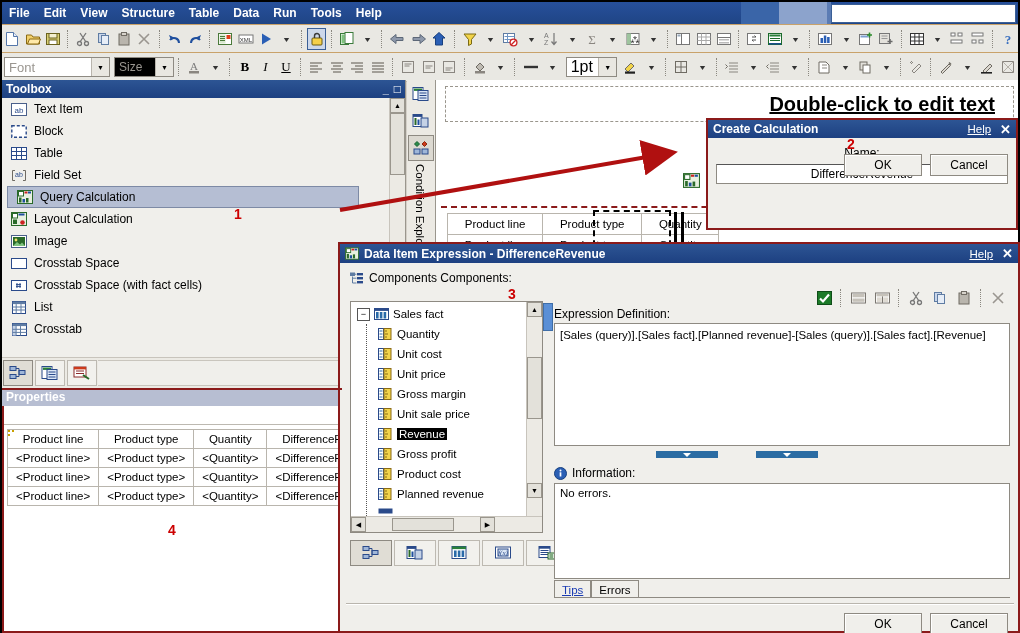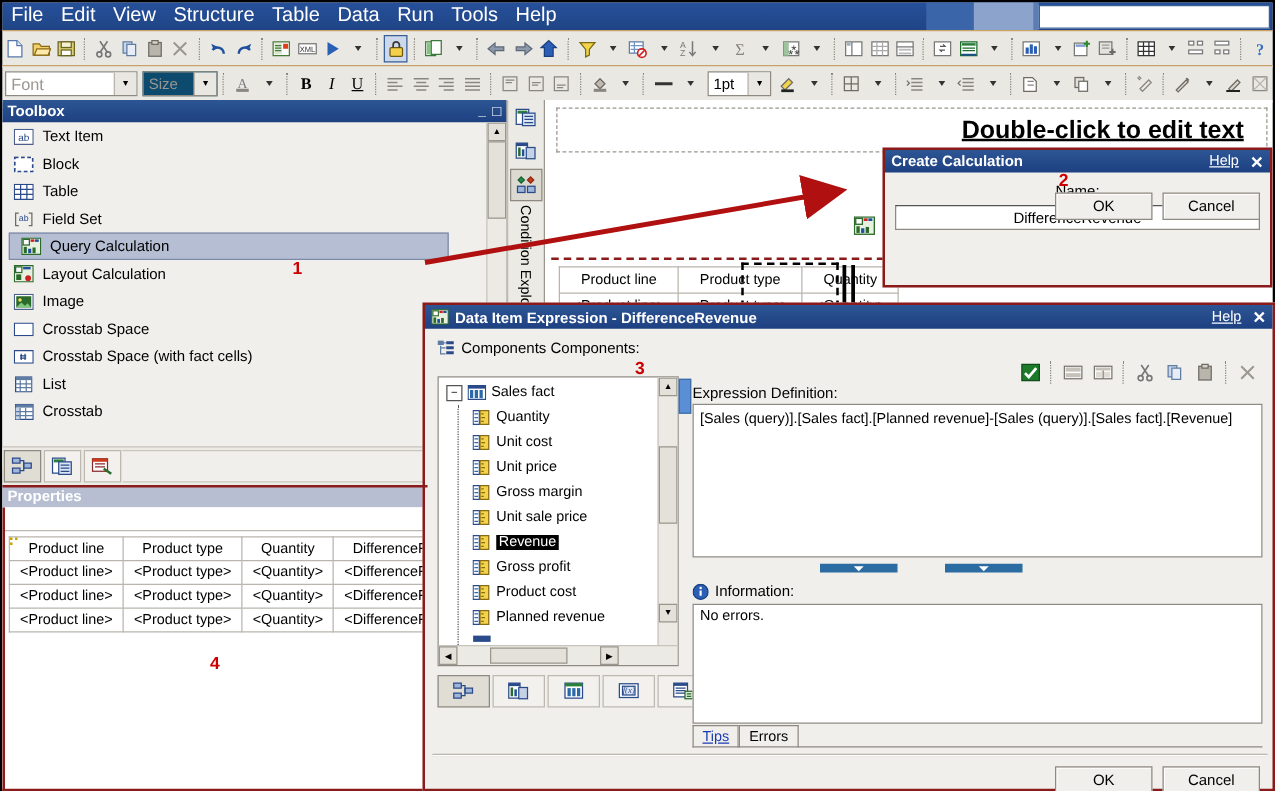--- a/index.html
+++ b/index.html
@@ -6,21 +6,21 @@
   body{
     width:1020px;height:633px;overflow:hidden;position:relative;
     font-family:"Liberation Sans",sans-serif;font-size:12px;color:#000;
     background:#d4d0c8;
   }
   .app{position:absolute;inset:0;border:2px solid #000;box-sizing:border-box;}
 
   
   .menubar{position:absolute;left:0;top:0;width:1016px;height:22px;
     background:linear-gradient(#27509b,#1f4585);display:flex;align-items:center;}
-  .menubar .mi{color:#fff;font-size:16px;font-weight:normal;padding:2px 7px;white-space:nowrap;}
+  .menubar .mi{color:#fff;font-size:12px;font-weight:bold;padding:2px 7px;white-space:nowrap;}
   .menu-spacer{flex:1;}
   .menu-box1{width:38px;height:22px;background:#3a65a8;}
   .menu-box2{width:48px;height:22px;background:#8ca3cc;}
   .menu-box3{width:4px;height:22px;background:#5b7cb4;}
   .menu-white{width:185px;height:19px;background:#fff;border:1px solid #3a5f96;box-sizing:border-box;margin-right:2px;}
 
   
   .tbar{position:absolute;left:0;width:1016px;background:#e9e8e3;
     border-top:1px solid #c9a26a;border-bottom:1px solid #b9b5ad;display:flex;align-items:center;}
   .tbar1{top:22px;height:28px;}
@@ -424,21 +424,21 @@
         </svg>
       </div>
   </div>
 
   <div class="tbar tbar2">
     <div style="display:flex;align-items:center;margin-left:2px;">
       <div style="width:106px;height:20px;background:#fff;border:1px solid #8e8a82;box-sizing:border-box;display:flex;align-items:center;">
         <span style="flex:1;padding-left:4px;color:#9a9690;font-size:13px;">Font</span>
         <span style="width:17px;height:18px;background:#e9e7e1;border-left:1px solid #b9b5ad;display:flex;align-items:center;justify-content:center;font-size:7px;">▼</span>
       </div>
-      <div style="width:60px;height:20px;background:#0c4a6e;border:1px solid #8e8a82;box-sizing:border-box;display:flex;align-items:center;margin-left:4px;">
+      <div style="width:60px;height:20px;background:#000000;border:1px solid #8e8a82;box-sizing:border-box;display:flex;align-items:center;margin-left:4px;">
         <span style="flex:1;padding-left:4px;color:#9a9690;font-size:12px;">Size</span>
         <span style="width:17px;height:18px;background:#e9e7e1;border-left:1px solid #b9b5ad;display:flex;align-items:center;justify-content:center;font-size:7px;">▼</span>
       </div>
     </div>
     <div class="sep"></div>
     <div class="tb-btn">
       <svg class="ico" width="16" height="16" viewBox="0 0 16 16">
           <text x="8" y="11" font-size="11" text-anchor="middle" fill="#7a7a7a" font-family="serif">A</text>
           <rect x="3" y="12" width="10" height="2.5" fill="#8a8680"></rect>
         </svg>
@@ -517,21 +517,21 @@
     <div class="sep"></div>
     <div class="tb-btn">
       <svg class="ico" width="18" height="16" viewBox="0 0 18 16">
           <path d="M2 8h14" stroke="#333" stroke-width="2.4"></path>
         </svg>
       </div>
     <div class="tb-btn">
         <span class="caret">▼</span>
       </div>
     <div style="width:62px;height:20px;background:#fff;border:1px solid #8e8a82;box-sizing:border-box;display:flex;align-items:center;margin:0 3px;">
-      <span style="flex:1;padding-left:4px;font-size:12px;">1pt</span>
+      <span style="flex:1;padding-left:4px;font-size:16px;">1pt</span>
       <span style="width:17px;height:18px;background:#e9e7e1;border-left:1px solid #b9b5ad;display:flex;align-items:center;justify-content:center;font-size:7px;">▼</span>
     </div>
     <div class="tb-btn">
       <svg class="ico" width="16" height="16" viewBox="0 0 16 16">
           <path d="M3 10l6-6 3 3-6 6z" fill="#f2d44a" stroke="#6f6b63"></path>
           <rect x="3" y="12.5" width="10" height="2.2" fill="#222"></rect>
         </svg>
       </div>
     <div class="tb-btn">
         <span class="caret">▼</span>

